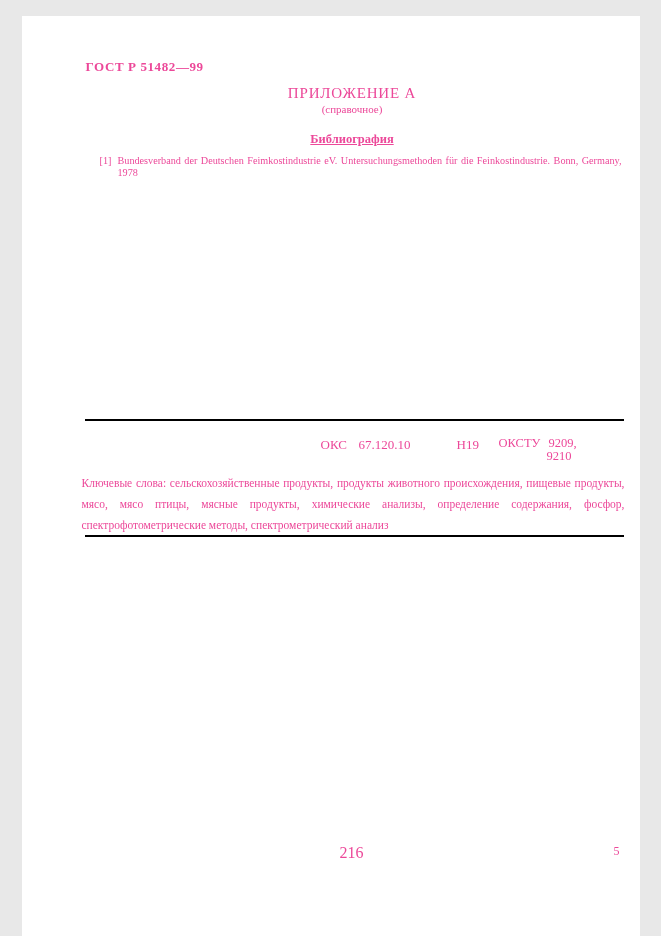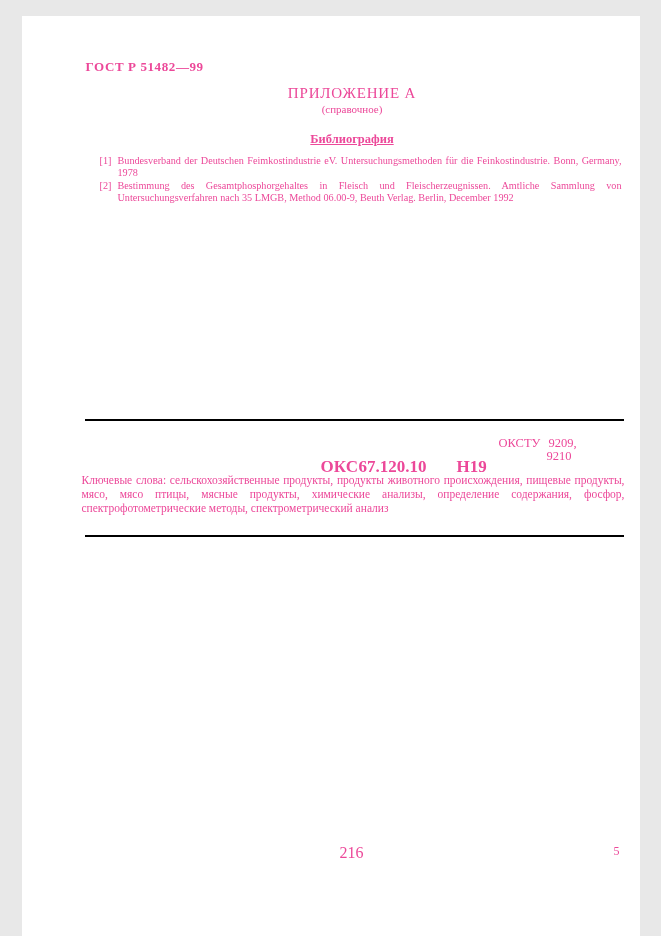--- a/index.html
+++ b/index.html
@@ -74,24 +74,23 @@
     position: absolute;
     left: 63px;
     width: 539px;
     height: 2px;
     background: #000000;
   }
   .rule-upper { top: 403px; }
   .rule-lower { top: 519px; }
   .class-row {
     position: absolute;
-    top: 441px;
-    font-size: 17px;
+    top: 421px;
+    font-size: 13px;
     white-space: nowrap;
-    font-weight: bold;
   }
   .oks-label   { left: 299px; }
   .oks-value   { left: 337px; }
   .group-code  { left: 435px; }
   .okstu-block {
     position: absolute;
     top: 421px;
     right: 63px;
     font-size: 12.5px;
     text-align: right;
@@ -99,21 +98,21 @@
   }
   .okstu-line1 { white-space: nowrap; font-family: Liberation Serif, serif; }
   .okstu-label { margin-right: 8px; }
   .okstu-line2 { padding-right: 5px; }
   .keywords {
     position: absolute;
     left: 60px;
     top: 457px;
     width: 543px;
     font-size: 11.5px;
-    line-height: 14px;
+    line-height: 21px;
     text-align: justify;
   }
   .page-number-center {
     position: absolute;
     left: 318px;
     top: 828px;
     font-size: 16px;
   }
   .sheet-number {
     position: absolute;
@@ -131,21 +130,20 @@
 
   <div class="appendix-block">
     <div class="appendix-title">ПРИЛОЖЕНИЕ А</div>
     <div class="appendix-subtitle">(справочное)</div>
   </div>
 
   <div class="biblio-title">Библиография</div>
 
   <div class="biblio-list">
     <p class="biblio-entry"><span class="biblio-marker">[1]</span><span>Bundesverband der Deutschen Feimkostindustrie eV. Untersuchungsmethoden für die Feinkostindustrie. Bonn, Germany, 1978</span></p>
-    <p class="biblio-entry"><span class="biblio-marker">[2]</span><span>Bestimmung des Gesamtphosphorgehaltes in Fleisch und Fleischerzeugnissen. Amtliche Sammlung von Untersuchungsverfahren nach 35 LMGB, Method 06.00-9, Beuth Verlag. Berlin, December 1992</span></p>
   </div>
 
   <div class="rule rule-upper"></div>
 
   <span class="class-row oks-label">ОКС</span>
   <span class="class-row oks-value">67.120.10</span>
   <span class="class-row group-code">Н19</span>
 
   <div class="okstu-block">
     <div class="okstu-line1"><span class="okstu-label">ОКСТУ</span><span>9209,</span></div>

